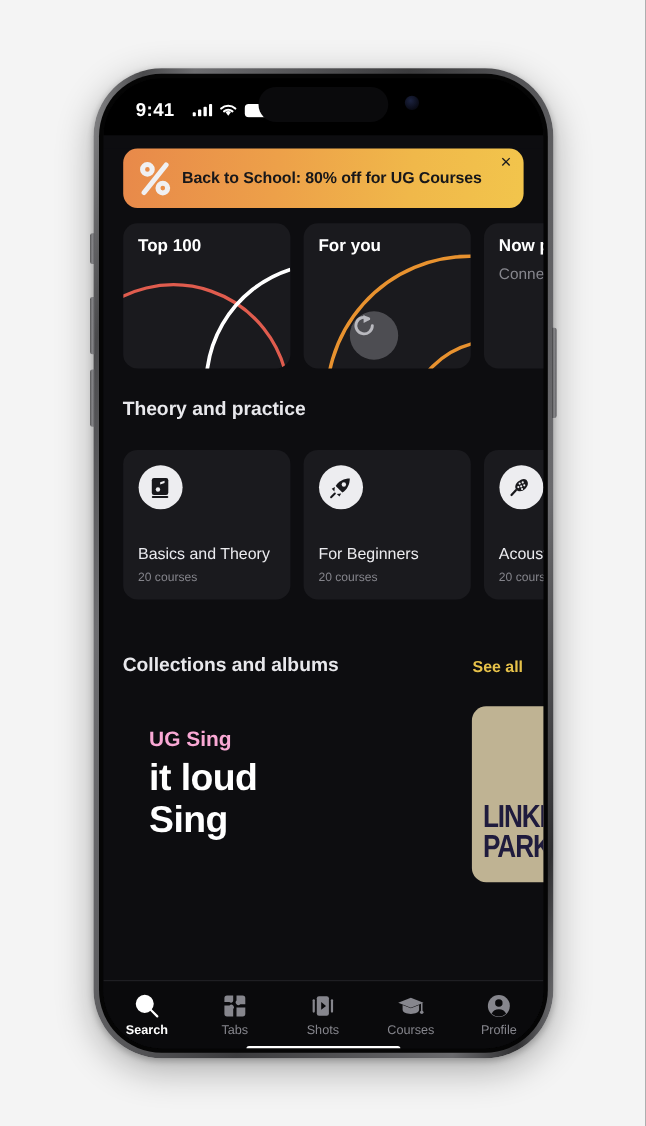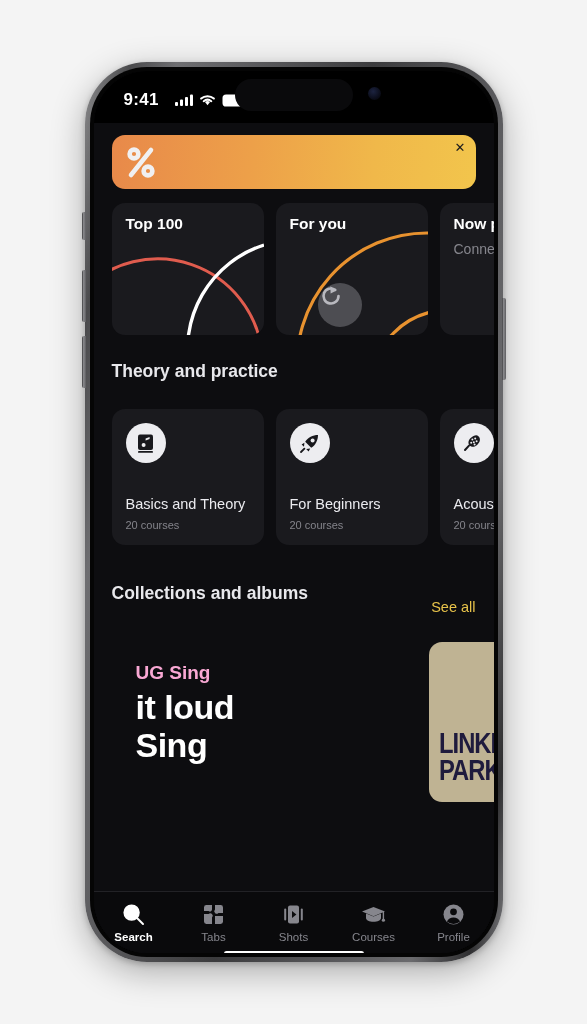--- a/index.html
+++ b/index.html
@@ -83,25 +83,25 @@
   .hero-title { position:absolute; top:12px; left:14px; color:#fff; font-size:15.5px; font-weight:700; z-index:2; }
   .hero-sub   { position:absolute; top:36px; left:14px; color:#86868d; font-size:14px; line-height:1.45; z-index:2; width:120px; }
   .hero-card svg { position:absolute; inset:0; }
   #refresh-badge {
     position:absolute; left:42px; top:80px; width:44px; height:44px; border-radius:50%;
     background:rgba(120,120,126,.55); display:flex; align-items:center; justify-content:center; z-index:3;
   }
 
   
   .section-head {
-    display:flex; align-items:center; justify-content:space-between;
+    display:flex; align-items:flex-end; justify-content:space-between;
     padding:0 18px; margin:26px 0 12px;
   }
   .section-title { color:#e8e8ec; font-size:17.5px; font-weight:700; }
-  .section-link  { color:#e7c24a; font-size:14.5px; font-weight:400;margin-top:28px; }
+  .section-link  { color:#e7c24a; font-size:14.5px; font-weight:700;margin-top:28px; }
 
   
   .theory-card {
     width:152px; height:136px; flex:0 0 152px; border-radius:13px;
     background:#1a1a1e; padding:14px; display:flex; flex-direction:column;
   }
   .theory-icon {
     width:40px; height:40px; border-radius:50%; background:#ededf0;
     display:flex; align-items:center; justify-content:center;
   }
@@ -184,20 +184,21 @@
 
 
       <div id="promo-banner">
         <svg width="34" height="38" viewBox="0 0 34 38">
           <g fill="none" stroke="#f0f0f2" stroke-width="4.6" stroke-linecap="round">
             <circle cx="10" cy="11" r="4.4"></circle>
             <circle cx="24" cy="28" r="4.4"></circle>
             <path d="M27 7 L7 32"></path>
           </g>
         </svg>
+        <span id="promo-text">Back to School: 80% off for UG Courses</span>
         <span id="promo-close">✕</span>
       </div>
 
       <div class="row" id="hero-row">
         <div class="hero-card">
           <svg viewBox="0 0 152 160">
             <path d="M-30 88 A105 105 0 0 1 150 150" stroke="#e05c4e" stroke-width="3" fill="none"></path>
             <path d="M-25 160 A52 52 0 0 1 70 175" stroke="#e05c4e" stroke-width="3" fill="none"></path>
             <path d="M78 170 A110 110 0 0 1 152 42" stroke="#ffffff" stroke-width="3.4" fill="none"></path>
           </svg>

